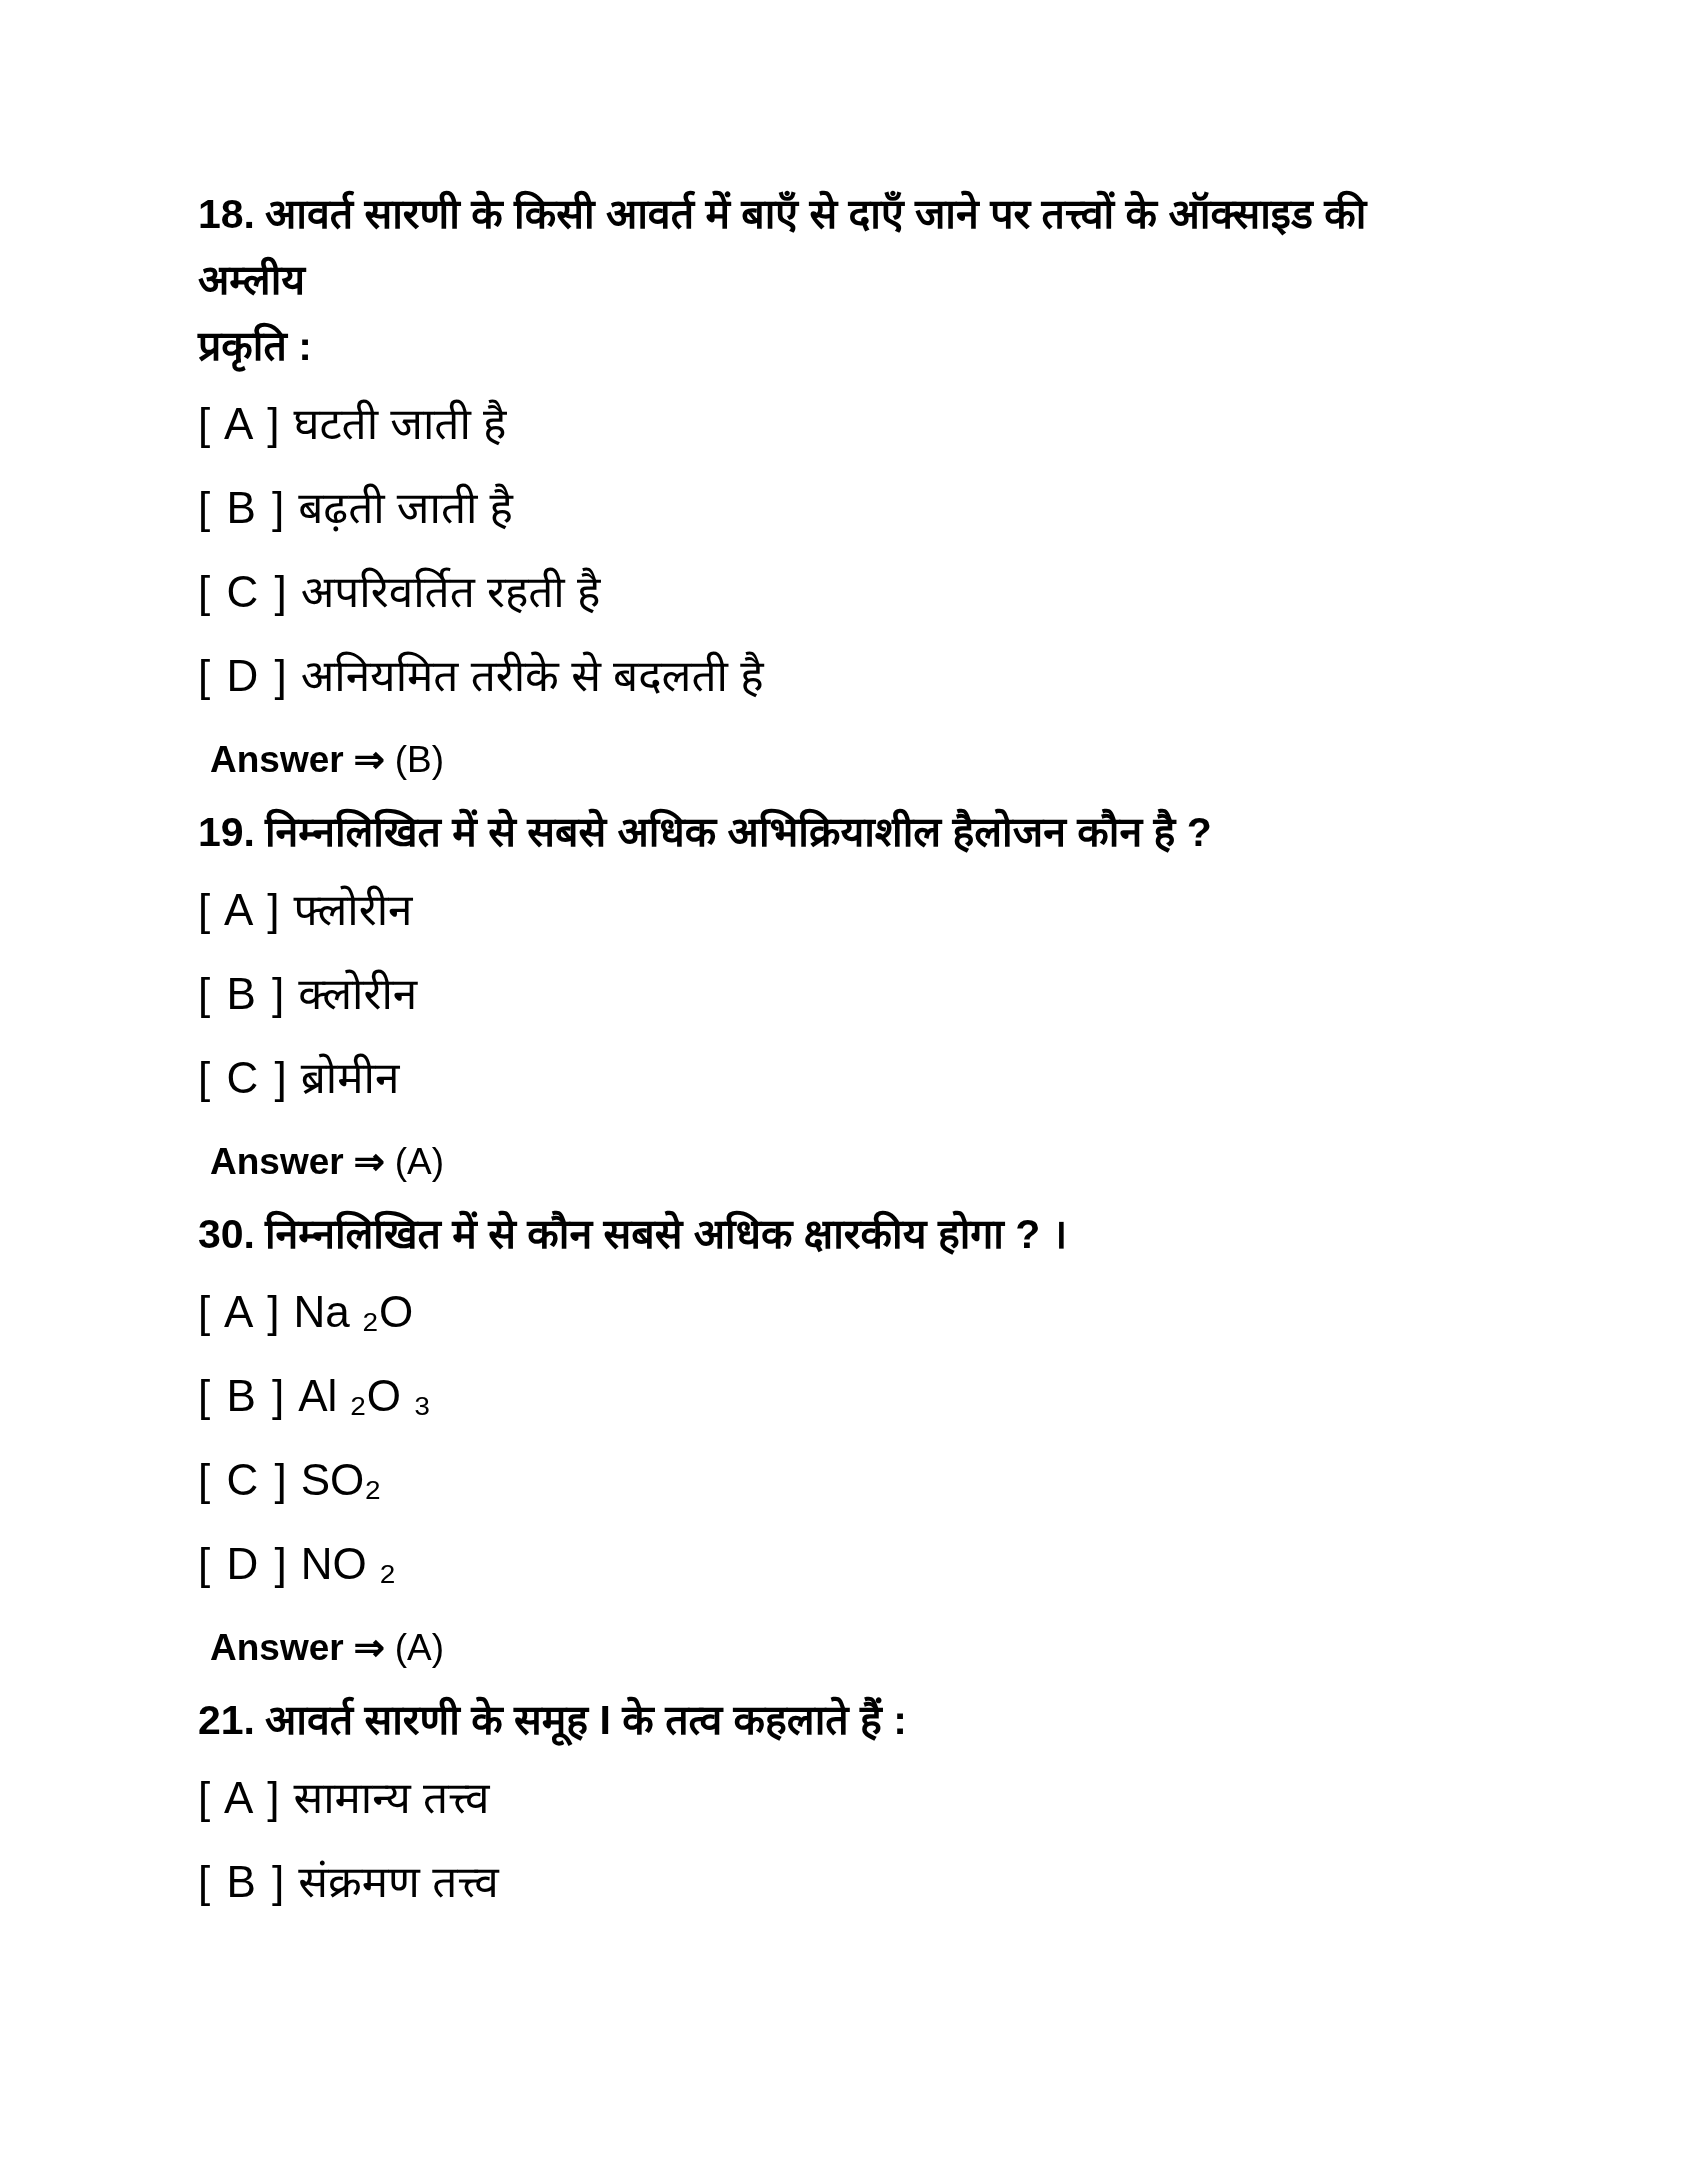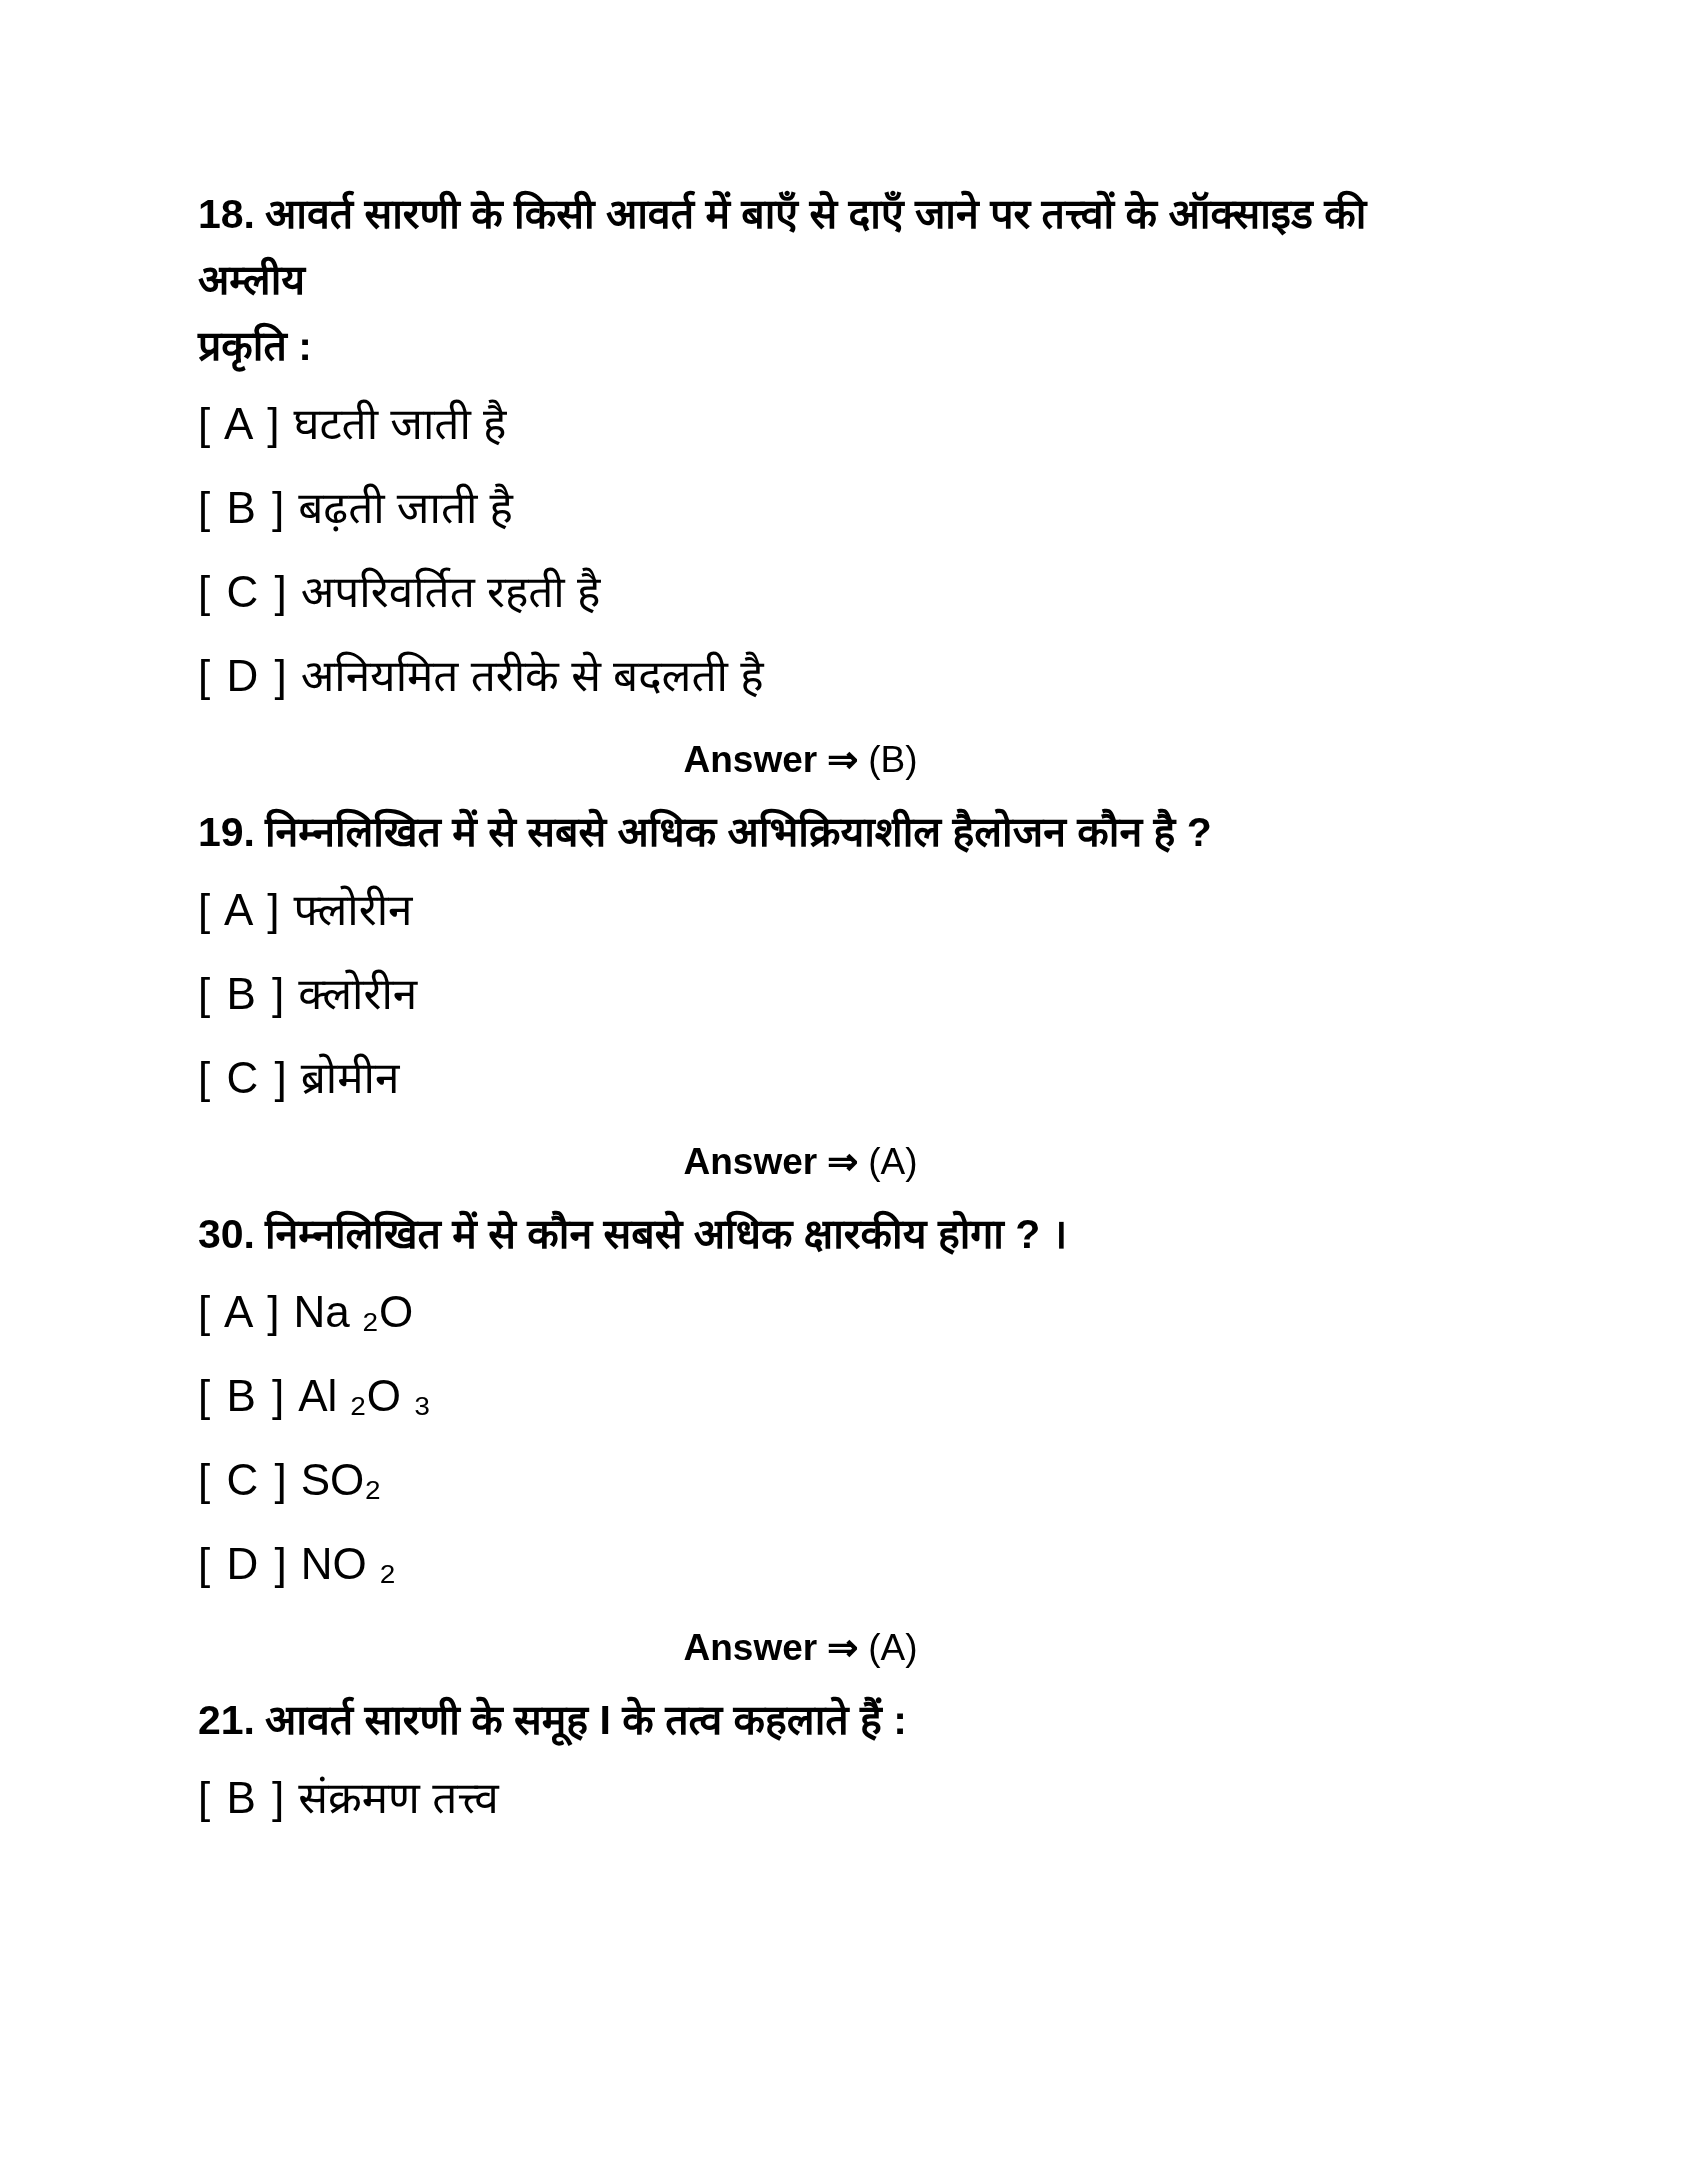--- a/index.html
+++ b/index.html
@@ -38,21 +38,20 @@
   .option .option-label {
     margin-right: 12px;
     letter-spacing: 2px;
   }
   .answer {
     font-size: 37px;
     line-height: 50px;
     margin: 0 0 14px 0;
     padding-left: 12px;
     font-weight: 700;
-    text-align: center;
   }
   .answer .answer-arrow { margin: 0 10px; }
   .answer .answer-value { font-weight: 400; }
 </style>
 </head>
 <body>
 
 <div class="page">
 
   <div class="question-block">
@@ -85,17 +84,18 @@
     <div class="option"><span class="option-label">[ B ]</span><span>Al ₂O ₃</span></div>
     <div class="option"><span class="option-label">[ C ]</span><span>SO₂</span></div>
     <div class="option"><span class="option-label">[ D ]</span><span>NO ₂</span></div>
     <div class="answer"><span>Answer</span><span class="answer-arrow">⇒</span><span class="answer-value">(A)</span></div>
   </div>
 
   <div class="question-block">
     <div class="question">
       <span class="q-line"><span class="q-number">21.</span><span>आवर्त सारणी के समूह I के तत्व कहलाते हैं :</span></span>
     </div>
+    <div class="option"><span class="option-label">[ A ]</span><span>सामान्य तत्त्व</span></div>
     <div class="option"><span class="option-label">[ B ]</span><span>संक्रमण तत्त्व</span></div>
   </div>
 
 </div>
 
 
 </body></html>

